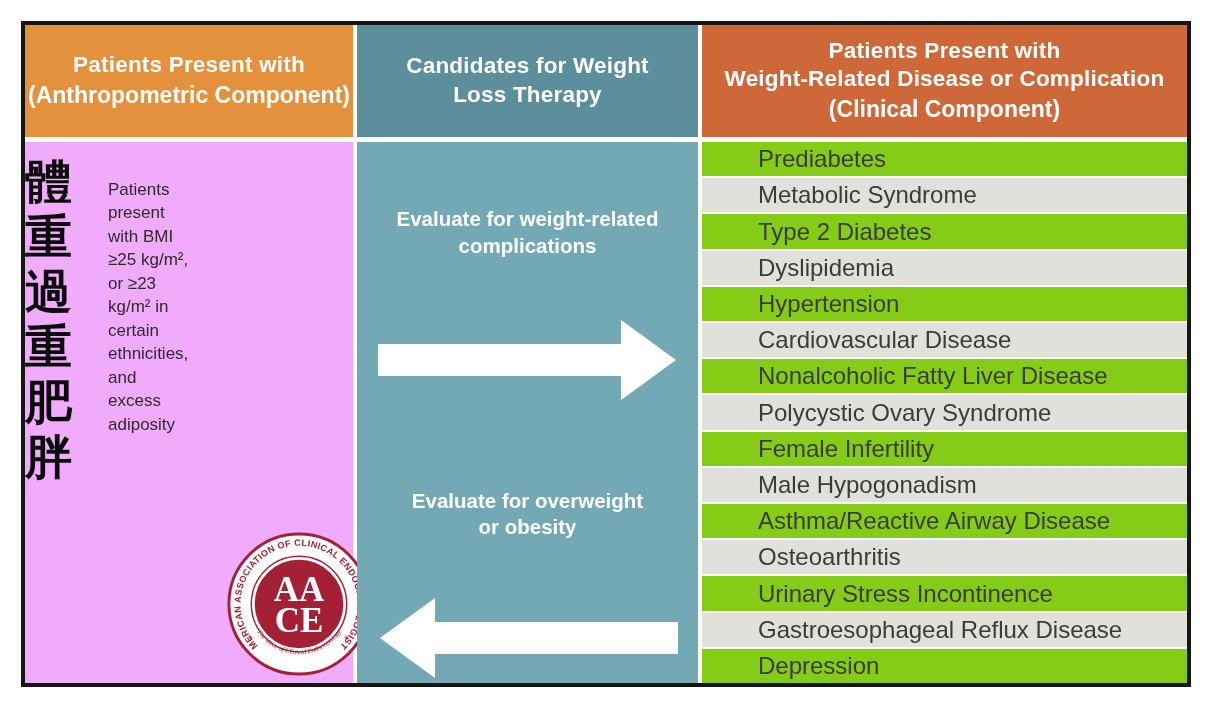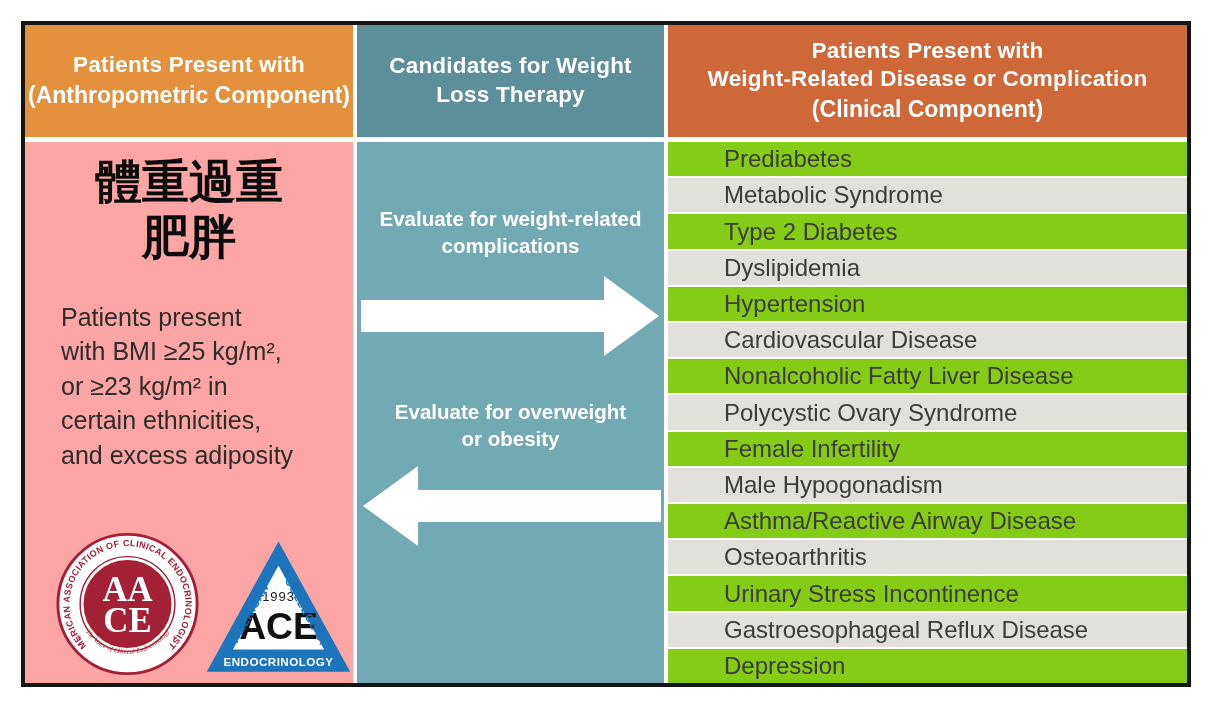--- a/index.html
+++ b/index.html
@@ -5,46 +5,46 @@
   * { margin:0; padding:0; box-sizing:border-box; }
   html,body { background:#ffffff; }
   body { font-family:"Liberation Sans", sans-serif; }
 
   .figure { width:1212px; height:708px; background:#ffffff; padding:21px; }
   .frame  { width:100%; height:100%; border:4px solid #161616; background:#ffffff;
             display:flex; }
 
   .col { display:flex; flex-direction:column; height:100%; }
   .col-left  { width:328px; }
-  .col-mid   { width:307px; margin-left:4px; }
+  .col-mid   { width:341px; margin-left:4px; }
   .col-right { flex:1; margin-left:4px; }
 
   .hdr { height:112px; flex:0 0 112px; display:flex; flex-direction:column;
          justify-content:center; align-items:center; text-align:center;
          color:#ffffff; font-weight:bold; margin-bottom:5px; }
   .hdr-left  { background:#E3913C; }
   .hdr-mid   { background:#5D8E9B; }
   .hdr-right { background:#CE6839; }
   .hdr-line { font-size:22.5px; line-height:1.28; letter-spacing:.2px; }
   .hdr-sub  { font-size:23px; line-height:1.35; }
 
   .body { flex:1; min-height:0; }
 
   
-  .body-left { background:#fca5a5; display:flex; flex-direction:column; }
+  .body-left { background:#f0abfc; display:flex; flex-direction:row; }
   .cjk { margin-top:12px; text-align:center; font-weight:900; font-size:47px;
          line-height:1.17; color:#0b0b0b; font-family:"DejaVu Sans", sans-serif; }
   .desc { margin-top:36px; padding-left:36px; padding-right:8px;
-          font-size:25px; line-height:1.38; color:#2e2b29; }
+          font-size:17px; line-height:1.38; color:#2e2b29; }
   .desc span { display:block; }
   .logos { margin-top:auto; display:flex; align-items:flex-end;
            padding:0 0 6px 30px; gap:4px; }
 
   
-  .body-mid { background:#73A9B4; display:flex; flex-direction:column; align-items:center; }
+  .body-mid { background:#73A9B4; display:flex; flex-direction:column; align-items:center;justify-content:space-between; }
   .flow-label { margin-top:64px; color:#ffffff; font-weight:bold; font-size:20.5px;
                 line-height:1.3; text-align:center; }
   .flow-label.second { margin-top:38px; }
   .arrow-wrap { margin-top:12px; width:300px; height:90px; }
   .arrow-wrap.second { margin-top:8px; }
 
   
   .body-right { display:flex; flex-direction:column; background:#ffffff; }
   .condition-row { flex:1; display:flex; align-items:center; padding-left:56px;
                    font-size:24px; color:#3b3b39; background:#84cc16; }

